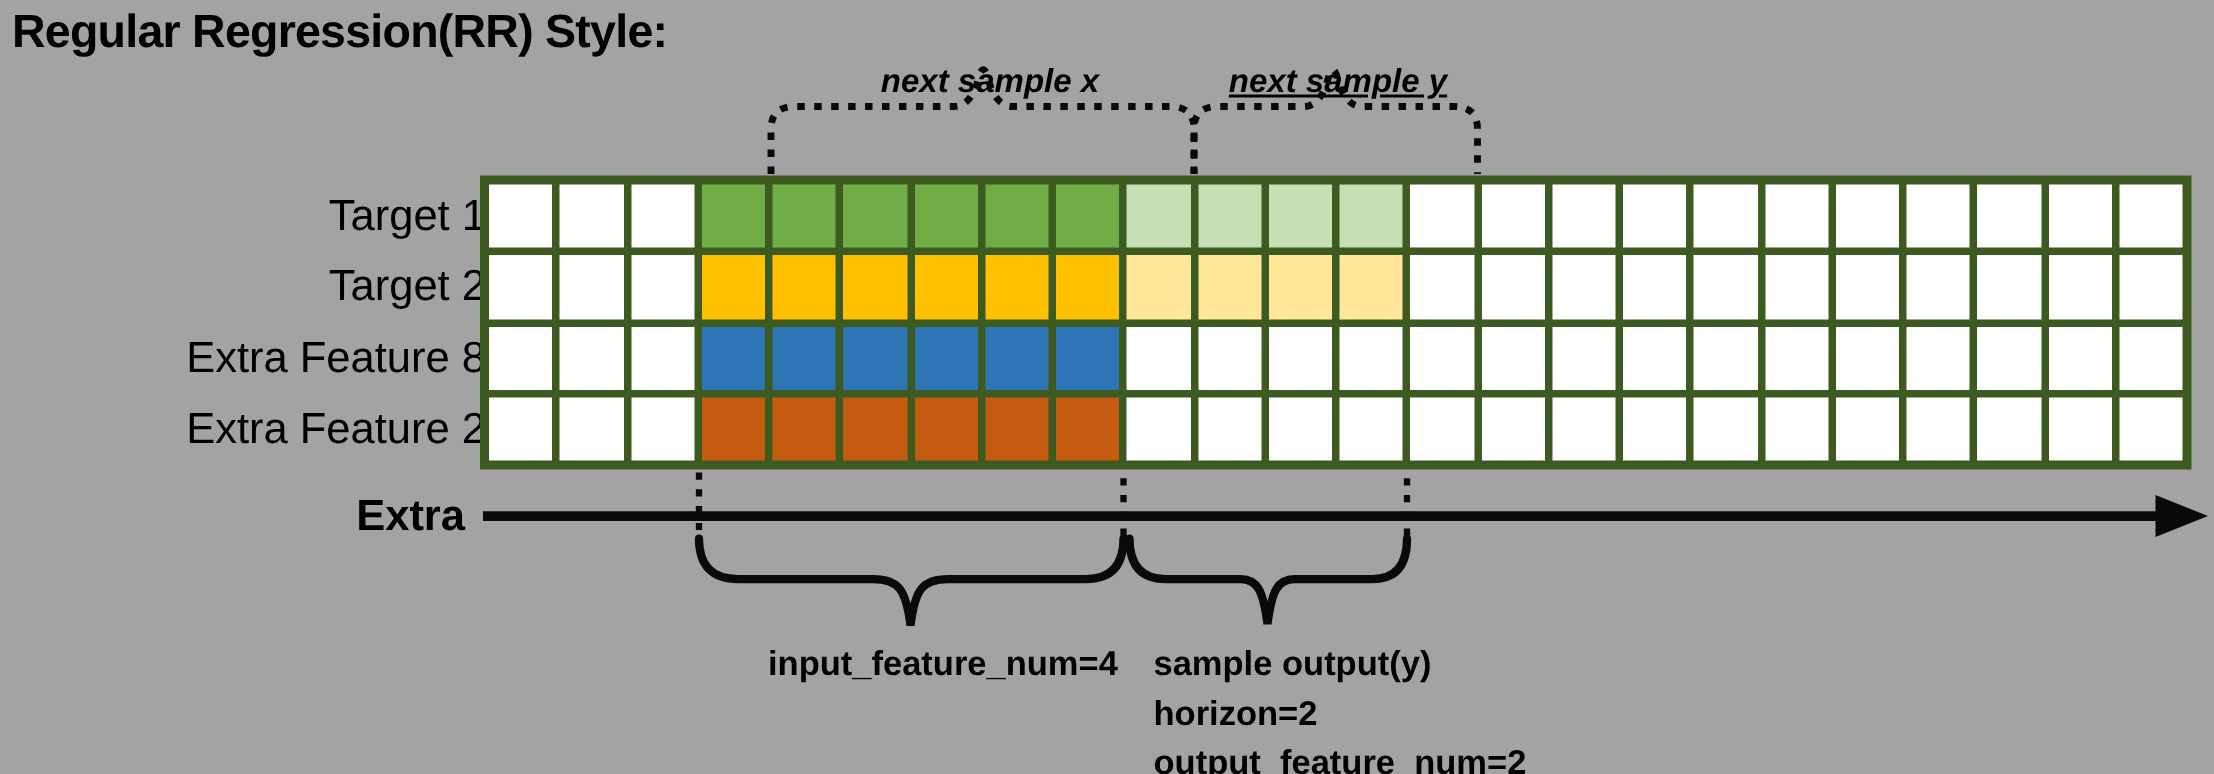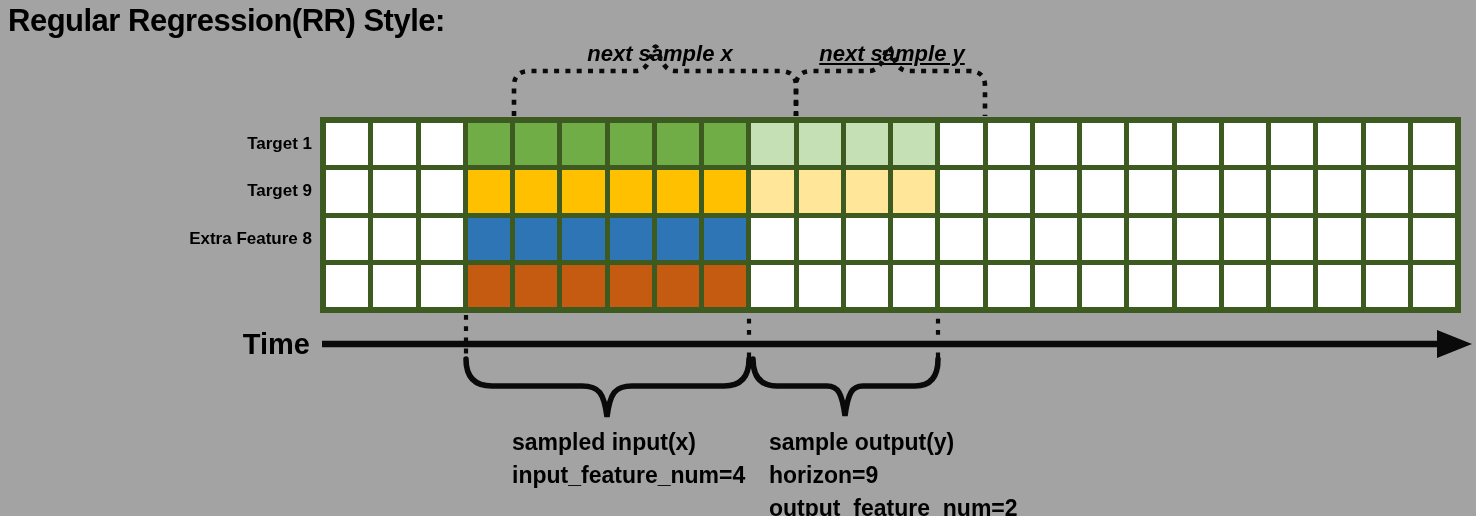--- a/index.html
+++ b/index.html
@@ -20,21 +20,21 @@
   svg.shapes{position:absolute;left:0;top:0;}
   .grid{
     position:absolute;left:320px;top:117px;width:1141px;height:196px;
     box-sizing:border-box;padding:6px;
     display:grid;grid-template-columns:repeat(24,1fr);grid-template-rows:repeat(4,1fr);
     gap:5px;
   }
   .cell{width:100%;height:100%;}
   .row-label{
     position:absolute;left:0;width:312px;height:30px;line-height:30px;
-    text-align:right;font-size:17px;font-weight:bold;white-space:nowrap;
+    text-align:right;font-size:29px;font-weight:normal;white-space:nowrap;padding-left:12px;
   }
   .time-label{
     position:absolute;left:110px;top:327px;width:200px;height:34px;line-height:34px;
     text-align:right;font-size:29px;font-weight:bold;
   }
   .annotation{
     position:absolute;top:426px;font-size:23px;font-weight:600;line-height:33px;white-space:nowrap;
   }
   .annotation.input{left:512px;}
   .annotation.output{left:769px;}
@@ -61,22 +61,23 @@
 
     <line x1="322" y1="344" x2="1441" y2="344" stroke="#0a0a0a" stroke-width="6.5"></line>
     <path d="M 1437 330 L 1472 344 L 1437 358 Z" fill="#0a0a0a"></path>
 
     <path d="M 466 359 Q 466 386 492 386 L 582 386 C 599 386 604 393 607 417 C 610 393 615 386 632 386 L 724 386 Q 749 386 749 359" fill="none" stroke="#0a0a0a" stroke-width="5.5" stroke-linecap="round"></path>
 
     <path d="M 753 359 Q 753 386 777 386 L 827 386 C 838 386 842 393 845 416 C 848 393 852 386 863 386 L 915 386 Q 938 386 938 359" fill="none" stroke="#0a0a0a" stroke-width="5.5" stroke-linecap="round"></path>
   </svg>
 
   <div class="row-label" style="top:129px">Target 1</div>
-  <div class="row-label" style="top:176px">Target 9</div>
+  <div class="row-label" style="top:176px">Target 2</div>
   <div class="row-label" style="top:224px">Extra Feature 8</div>
+  <div class="row-label" style="top:271px">Extra Feature 2</div>
 
   <div class="grid" style="background: rgb(61, 91, 33);">
       <div class="cell" style="background: rgb(255, 255, 255);"></div>
       <div class="cell" style="background: rgb(255, 255, 255);"></div>
       <div class="cell" style="background: rgb(255, 255, 255);"></div>
       <div class="cell" style="background: rgb(112, 173, 71);"></div>
       <div class="cell" style="background: rgb(112, 173, 71);"></div>
       <div class="cell" style="background: rgb(112, 173, 71);"></div>
       <div class="cell" style="background: rgb(112, 173, 71);"></div>
       <div class="cell" style="background: rgb(112, 173, 71);"></div>
@@ -163,25 +164,24 @@
       <div class="cell" style="background: rgb(255, 255, 255);"></div>
       <div class="cell" style="background: rgb(255, 255, 255);"></div>
       <div class="cell" style="background: rgb(255, 255, 255);"></div>
       <div class="cell" style="background: rgb(255, 255, 255);"></div>
       <div class="cell" style="background: rgb(255, 255, 255);"></div>
       <div class="cell" style="background: rgb(255, 255, 255);"></div>
       <div class="cell" style="background: rgb(255, 255, 255);"></div>
       <div class="cell" style="background: rgb(255, 255, 255);"></div>
     </div>
 
-  <div class="time-label">Time</div>
+  <div class="time-label">Extra</div>
 
   <div class="annotation input">
-    <div>sampled input(x)</div>
     <div>input_feature_num=4</div>
   </div>
   <div class="annotation output">
     <div>sample output(y)</div>
-    <div>horizon=9</div>
+    <div>horizon=2</div>
     <div>output_feature_num=2</div>
   </div>
 
 </div>
 
 </body></html>

